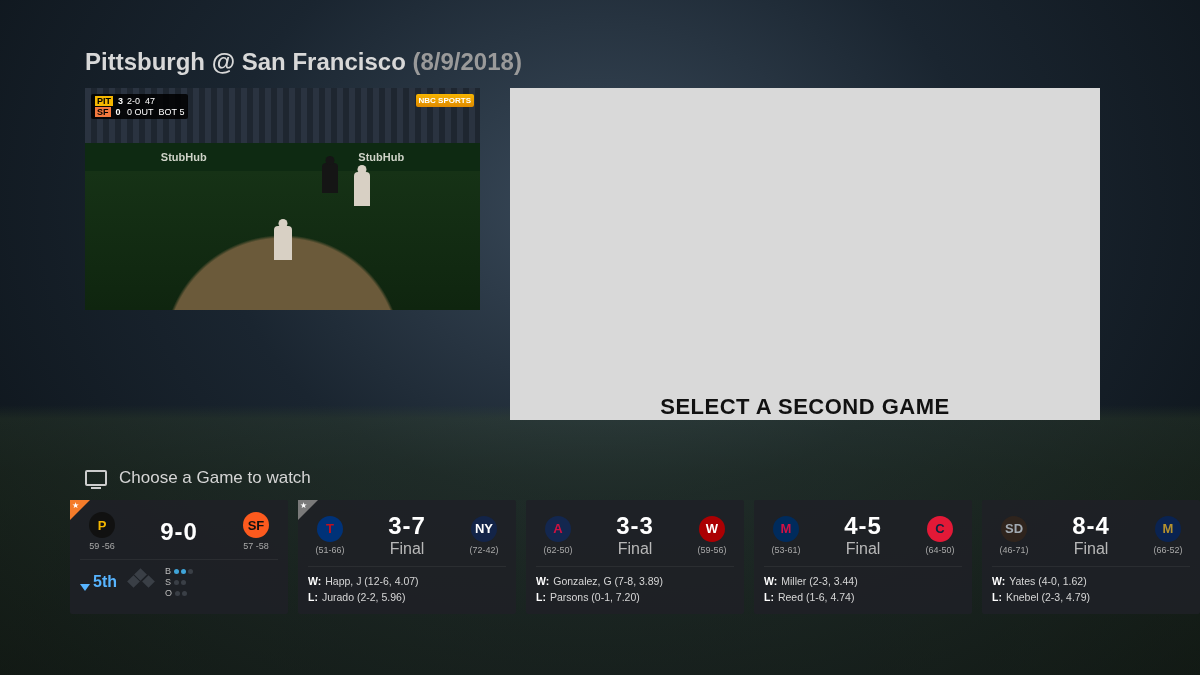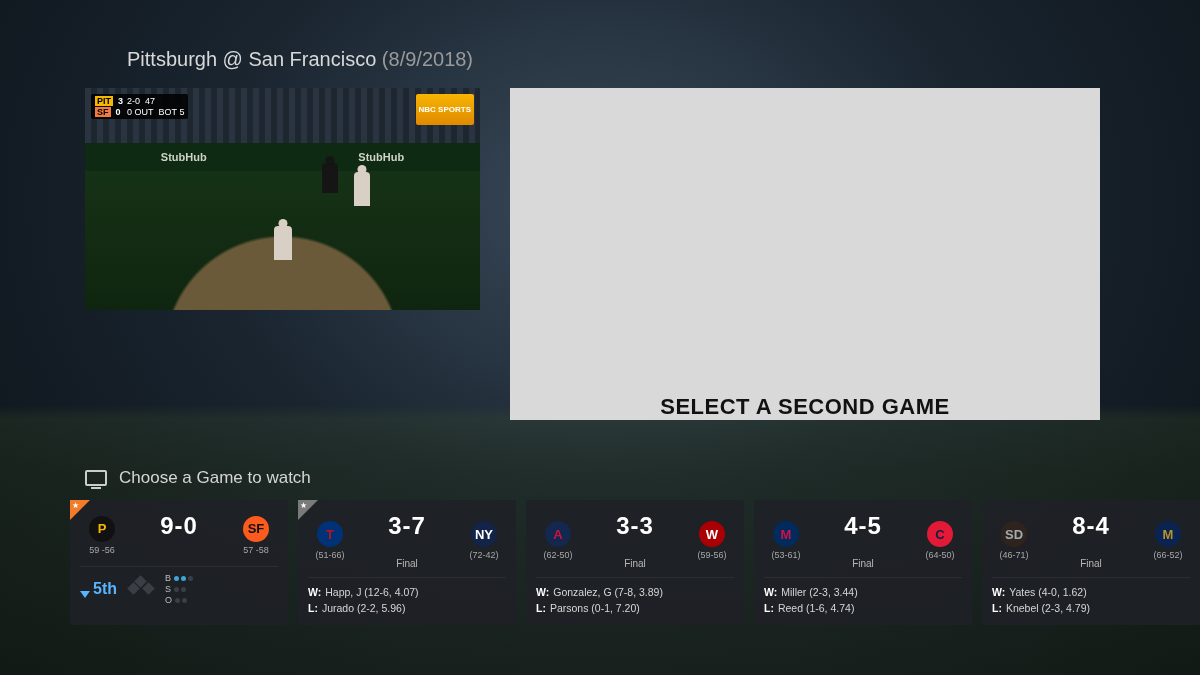--- a/index.html
+++ b/index.html
@@ -12,21 +12,21 @@
   
   body::before{
     content:"";position:absolute;inset:0;
     background:
       linear-gradient(transparent 60%, rgba(60,80,40,.25) 62%, rgba(40,55,25,.35) 70%, rgba(30,40,20,.4) 100%);
     pointer-events:none;
   }
 
   .header {
     position: absolute; left: 85px; top: 48px;
-    font-size: 20px; color: #d8d8d8; font-weight: 400; margin-left: 42px;
+    font-size: 24px; color: #d8d8d8; font-weight: 700;
   }
   .header .date { color: #9a9a9a; }
 
   .videos {
     position: absolute; left: 85px; top: 88px;
     display: flex; gap: 30px;
   }
   .video-tile {
     width: 395px; height: 222px; background:#1b2a1a;
     position: relative; overflow:hidden;
@@ -47,21 +47,21 @@
   .ump{position:absolute;left:60%;top:34%;width:16px;height:30px;}
   .person{background:#d8d0c4;border-radius:4px 4px 0 0;}
   .person::after{content:"";position:absolute;left:50%;top:-7px;width:9px;height:9px;border-radius:50%;background:#d8d0c4;transform:translateX(-50%);}
   .ump{background:#151515;} .ump::after{background:#151515;}
 
   .scorebug{position:absolute;left:6px;top:6px;background:rgba(0,0,0,.85);color:#fff;font-size:9px;padding:2px 4px;border-radius:2px;display:flex;gap:4px;align-items:center;}
   .scorebug .t{display:flex;flex-direction:column;gap:1px;}
   .scorebug .t div{display:flex;gap:5px;}
   .scorebug .yellow{background:#f5b700;color:#000;padding:0 2px;font-weight:700;}
   .scorebug .orange{background:#f4793e;color:#000;padding:0 2px;font-weight:700;}
-  .netlogo{position:absolute;right:6px;top:6px;font-size:8px;font-weight:700;color:#fff;background:linear-gradient(#f7b500,#e08a00);padding:11px 3px;border-radius:2px;}
+  .netlogo{position:absolute;right:6px;top:6px;font-size:8px;font-weight:700;color:#fff;background:linear-gradient(#f7b500,#e08a00);padding:2px 3px;border-radius:2px;}
 
   .placeholder {
     width: 590px; height: 332px; background:#d9d9d9;
     display:flex;align-items:flex-end;justify-content:center;
     color:#111; font-weight:800; font-size:22px; letter-spacing:.5px;
   }
 
   .choose-row{
     position:absolute; left:85px; top:468px;
     display:flex;align-items:center;gap:12px;color:#d5d5d5;font-size:17px;
@@ -79,21 +79,21 @@
   }
   .star{position:absolute;left:0;top:0;width:0;height:0;border-top:20px solid #f47b2a;border-right:20px solid transparent;}
   .star.grey{border-top-color:#7a7a7a;}
   .star::after{content:"★";position:absolute;left:2px;top:-19px;font-size:8px;color:#fff;}
   .scoreline{display:flex;align-items:center;justify-content:space-between;margin-top:2px;}
   .teamcol{display:flex;flex-direction:column;align-items:center;gap:3px;width:44px;}
   .logo{width:26px;height:26px;border-radius:50%;display:flex;align-items:center;justify-content:center;font-weight:800;font-size:13px;}
   .rec{font-size:9px;color:#a8a8a8;}
   .mid{display:flex;flex-direction:column;align-items:center;}
   .scoretxt{font-size:24px;font-weight:600;color:#fff;letter-spacing:1px;}
-  .status{font-size:10px;color:#b8b8b8;margin-top:18px;}
+  .status{font-size:16px;color:#b8b8b8;margin-top:0;}
 
   .sub{margin-top:8px;border-top:1px solid rgba(255,255,255,.06);padding-top:6px;font-size:10.5px;color:#d6d6d6;line-height:1.55;}
   .sub .lbl{color:#fff;font-weight:600;margin-right:4px;}
 
   .live-sub{display:flex;align-items:center;gap:10px;margin-top:8px;border-top:1px solid rgba(255,255,255,.06);padding-top:6px;}
   .inning{display:flex;align-items:flex-end;gap:3px;font-size:16px;color:#57b4ff;font-weight:600;}
   .inning .tri{width:0;height:0;border-left:5px solid transparent;border-right:5px solid transparent;border-top:7px solid #57b4ff;}
   .bases{position:relative;width:28px;height:28px;}
   .bases span{position:absolute;width:9px;height:9px;background:#3a3f46;transform:rotate(45deg);}
   .bases .b1{right:2px;top:9px;} .bases .b2{left:9px;top:2px;} .bases .b3{left:2px;top:9px;}

